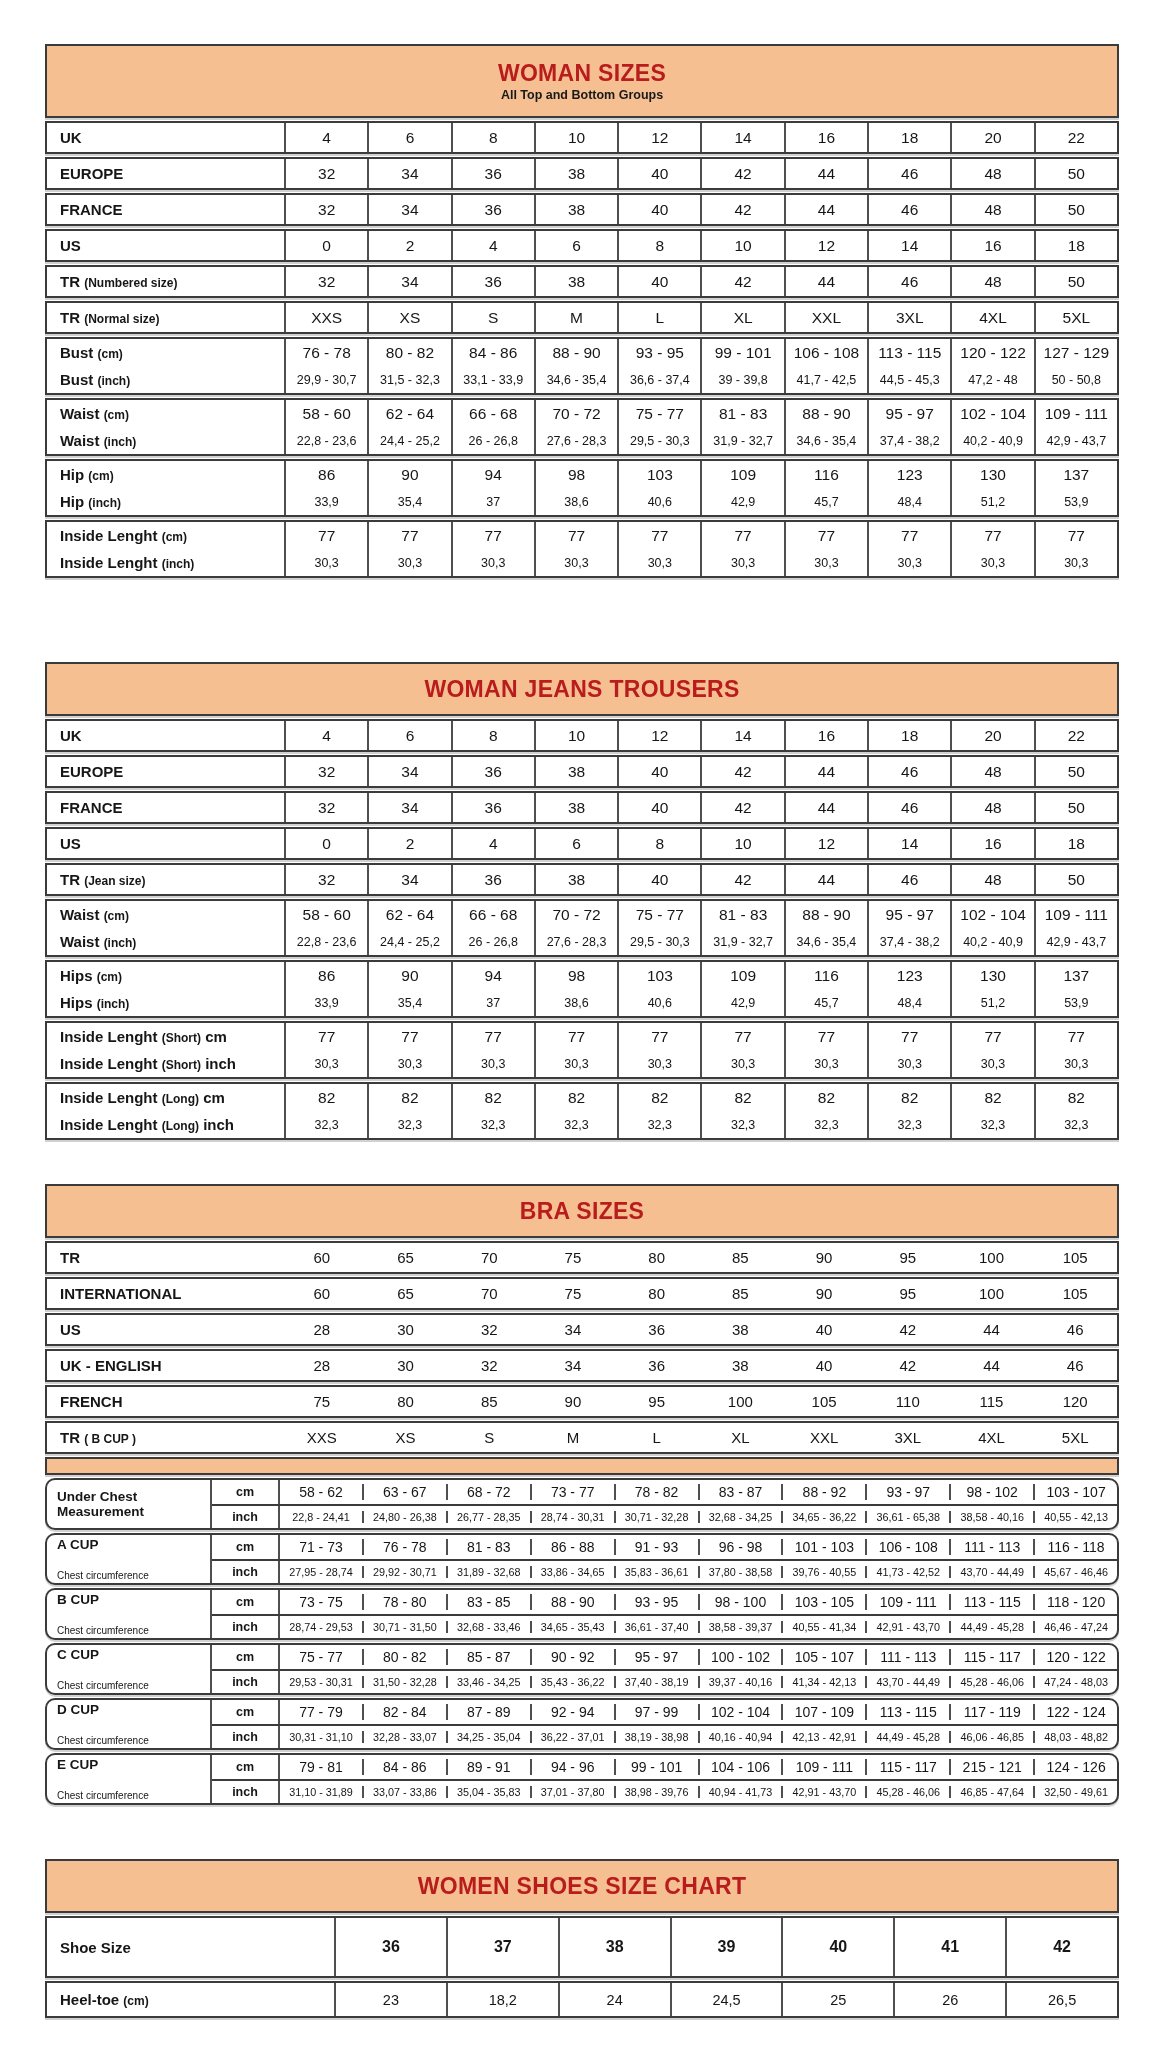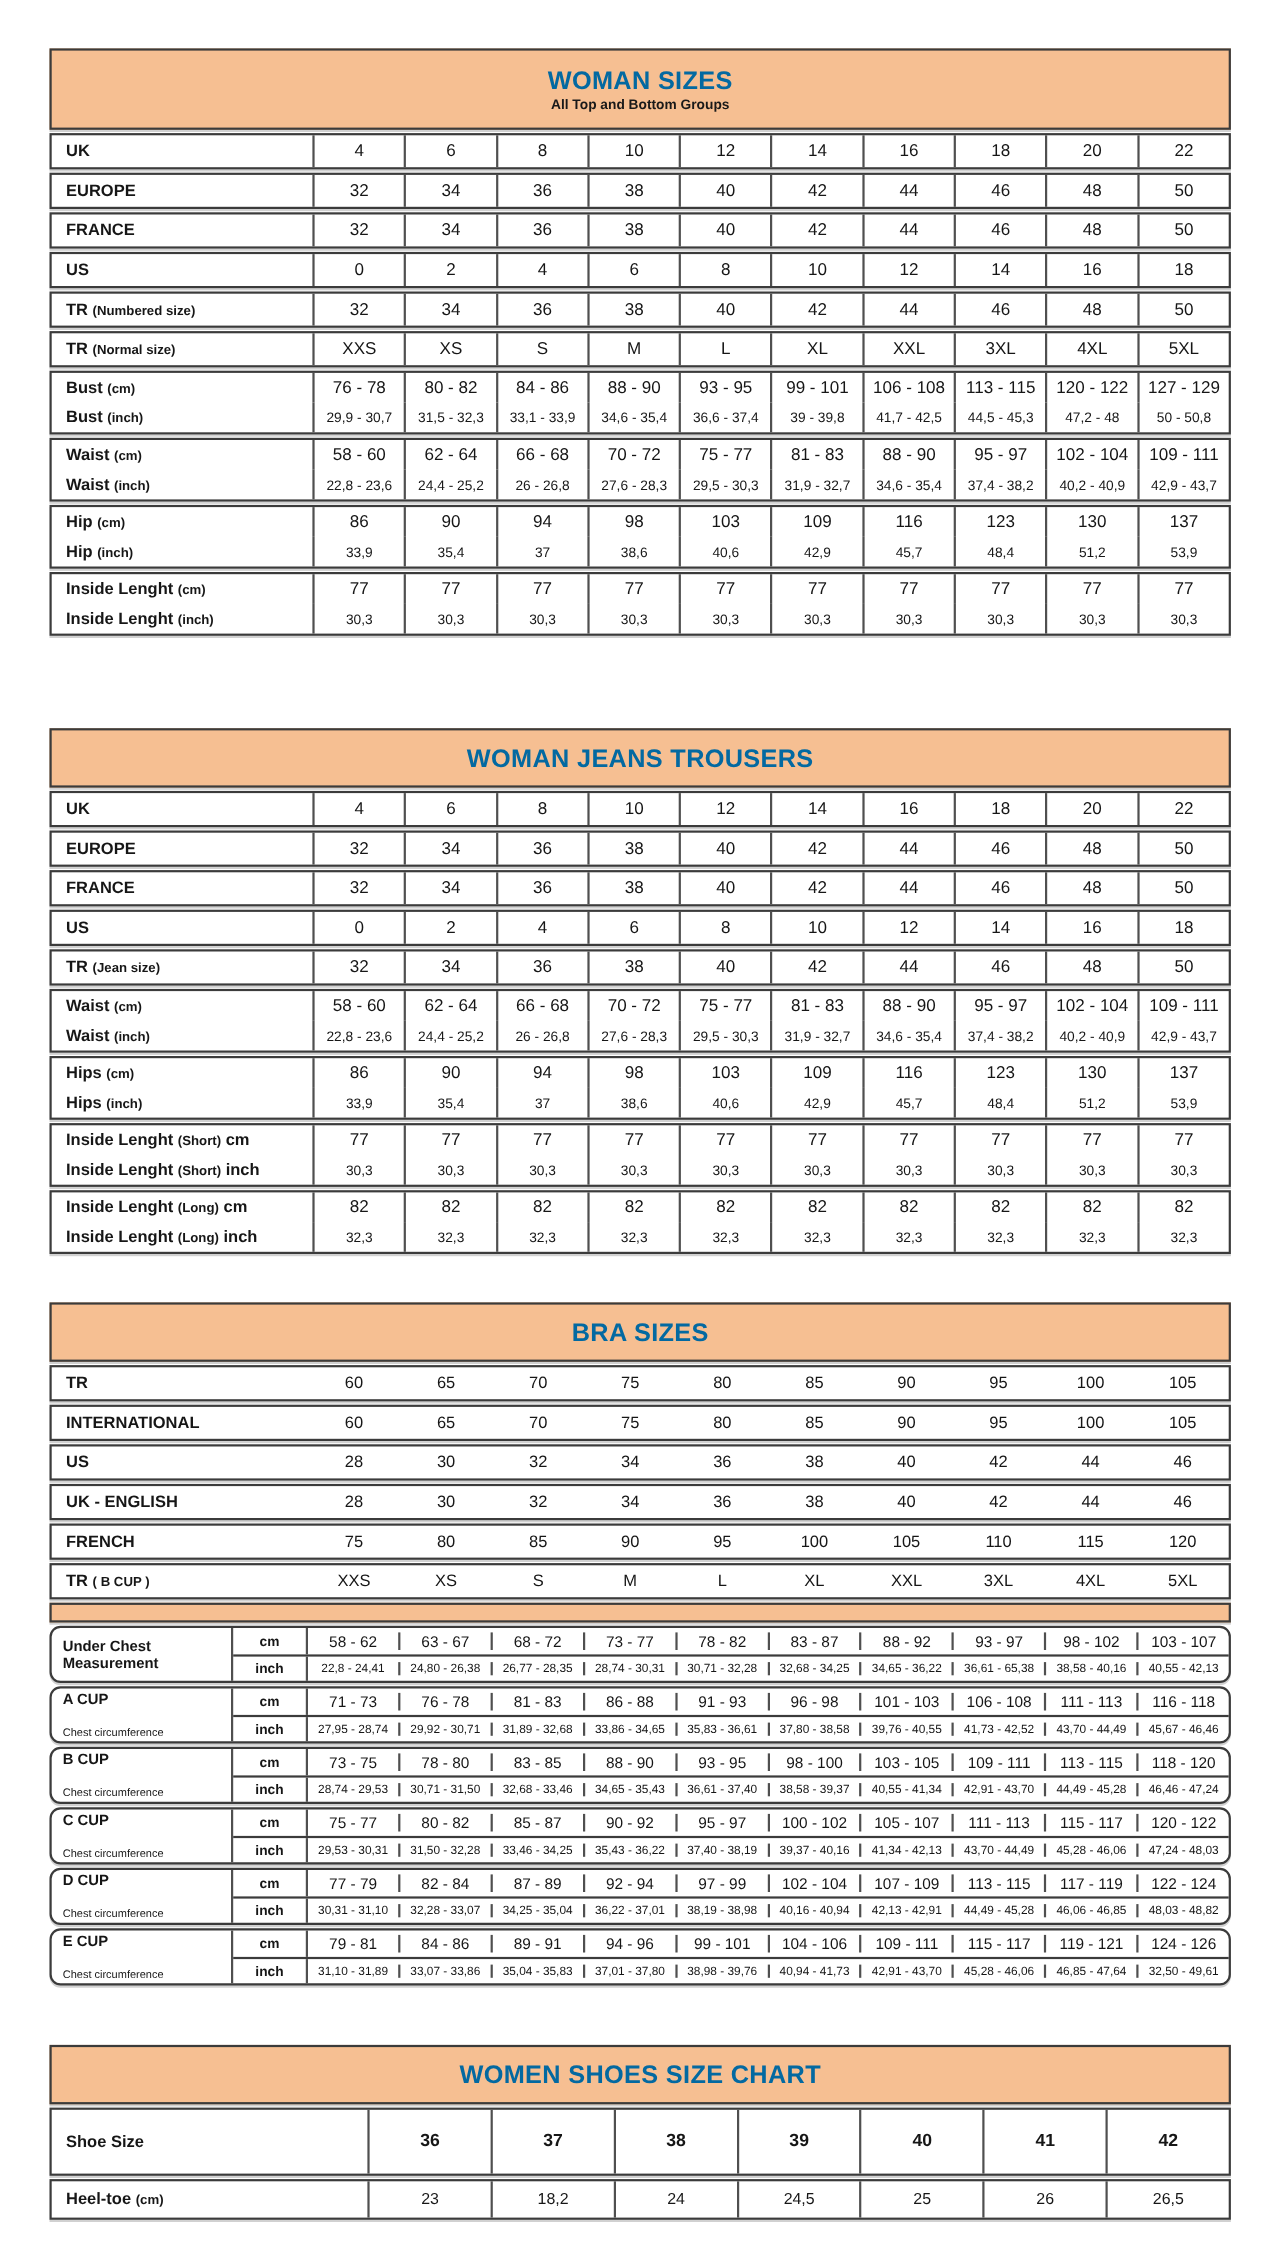--- a/index.html
+++ b/index.html
@@ -29,21 +29,21 @@
     box-shadow:0 2px 0 rgba(0,0,0,0.18);
   }
   .header-band{
     background:var(--accent);
     margin-top:0;
     display:flex;flex-direction:column;justify-content:center;align-items:center;
     height:54px;
   }
   .hdr-two{height:74px;}
   .tbl-title{
-    font-weight:bold;font-size:23px;letter-spacing:0.3px;color:#0369a1;
+    font-weight:bold;font-size:23px;letter-spacing:0.3px;color:#b91c1c;
   }
   .tbl-subtitle{
     font-weight:bold;font-size:12.5px;margin-top:1px;color:#191919;
   }
 
   .row{display:flex;align-items:center;height:29px;}
   .label-cell{
     width:237px;flex:0 0 237px;
     padding-left:13px;
     font-weight:bold;font-size:15px;
@@ -850,21 +850,21 @@
             <div class="row">
               <div class="unit-cell">cm</div>
               <div class="val">79 - 81</div>
               <div class="val">84 - 86</div>
               <div class="val">89 - 91</div>
               <div class="val">94 - 96</div>
               <div class="val">99 - 101</div>
               <div class="val">104 - 106</div>
               <div class="val">109 - 111</div>
               <div class="val">115 - 117</div>
-              <div class="val">119 - 121</div>
+              <div class="val">215 - 121</div>
               <div class="val">124 - 126</div>
             </div>
             <div class="row inch">
               <div class="unit-cell">inch</div>
               <div class="val">31,10 - 31,89</div>
               <div class="val">33,07 - 33,86</div>
               <div class="val">35,04 - 35,83</div>
               <div class="val">37,01 - 37,80</div>
               <div class="val">38,98 - 39,76</div>
               <div class="val">40,94 - 41,73</div>

